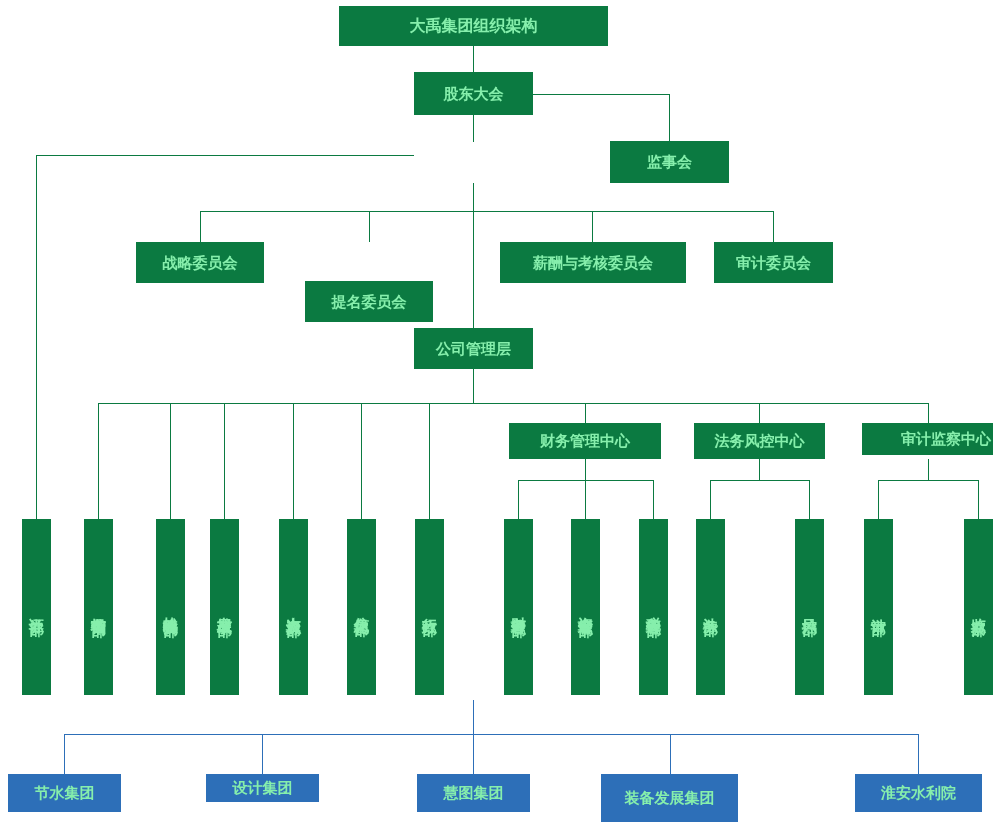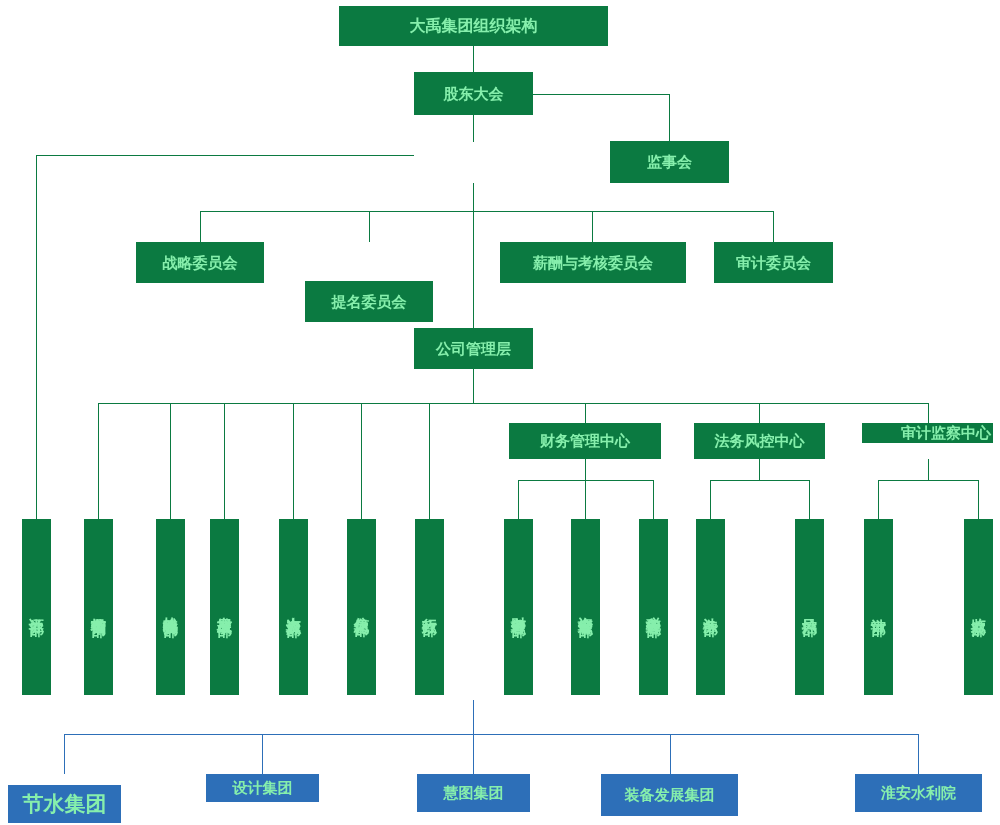--- a/index.html
+++ b/index.html
@@ -106,39 +106,39 @@
 
   <div class="node green" style="left:610px;top:141px;width:119px;height:42px;font-size:15px;">监事会</div>
   <div class="node green" style="left:305px;top:242px;width:128px;height:41px;font-size:15px;margin-top:39px;">提名委员会</div>
   <div class="node green" style="left:500px;top:242px;width:186px;height:41px;font-size:15px;">薪酬与考核委员会</div>
   <div class="node green" style="left:714px;top:242px;width:119px;height:41px;font-size:15px;">审计委员会</div>
 
   <div class="node green" style="left:414px;top:328px;width:119px;height:41px;font-size:15px;">公司管理层</div>
 
   <div class="node green" style="left:509px;top:423px;width:152px;height:36px;font-size:15px;">财务管理中心</div>
   <div class="node green" style="left:694px;top:423px;width:131px;height:36px;font-size:15px;">法务风控中心</div>
-  <div class="node green" style="left:862px;top:423px;width:131px;height:20px;font-size:15px;padding-left:37px;">审计监察中心</div>
+  <div class="node green" style="left:862px;top:423px;width:131px;height:32px;font-size:15px;padding-left:37px;">审计监察中心</div>
 
   <div class="node green vert" style="left:22px;top:519px;width:29px;height:176px;font-size:15px;">证券部</div>
   <div class="node green vert" style="left:84px;top:519px;width:29px;height:176px;font-size:15px;">市场营销部</div>
   <div class="node green vert" style="left:156px;top:519px;width:29px;height:176px;font-size:15px;">战略投资部</div>
   <div class="node green vert" style="left:210px;top:519px;width:29px;height:176px;font-size:15px;">发展改革部</div>
   <div class="node green vert" style="left:279px;top:519px;width:29px;height:176px;font-size:15px;">人力资源部</div>
   <div class="node green vert" style="left:347px;top:519px;width:29px;height:176px;font-size:15px;">信息化部</div>
   <div class="node green vert" style="left:415px;top:519px;width:29px;height:176px;font-size:15px;">行政部</div>
 
   <div class="node green vert" style="left:504px;top:519px;width:29px;height:176px;font-size:15px;">财务管理部</div>
   <div class="node green vert" style="left:571px;top:519px;width:29px;height:176px;font-size:15px;">资金管理部</div>
   <div class="node green vert" style="left:639px;top:519px;width:29px;height:176px;font-size:15px;">税务管理部</div>
 
   <div class="node green vert" style="left:696px;top:519px;width:29px;height:176px;font-size:15px;">法务部</div>
   <div class="node green vert" style="left:795px;top:519px;width:29px;height:176px;font-size:15px;">风控部</div>
 
   <div class="node green vert" style="left:864px;top:519px;width:29px;height:176px;font-size:15px;">审计部</div>
   <div class="node green vert" style="left:964px;top:519px;width:29px;height:176px;font-size:15px;">监察部</div>
 
-  <div class="node blue" style="left:8px;top:774px;width:113px;height:38px;font-size:21px;margin-top:11px;">节水集团</div>
+  <div class="node blue" style="left:8px;top:774px;width:113px;height:38px;font-size:15px;">节水集团</div>
   <div class="node blue" style="left:206px;top:774px;width:113px;height:28px;font-size:15px;">设计集团</div>
   <div class="node blue" style="left:417px;top:774px;width:113px;height:38px;font-size:15px;">慧图集团</div>
-  <div class="node blue" style="left:601px;top:774px;width:137px;height:42px;font-size:15px;">装备发展集团</div>
+  <div class="node blue" style="left:601px;top:774px;width:137px;height:48px;font-size:15px;">装备发展集团</div>
   <div class="node blue" style="left:855px;top:774px;width:127px;height:38px;font-size:15px;">淮安水利院</div>
 
 </div>
 
 </body></html>

